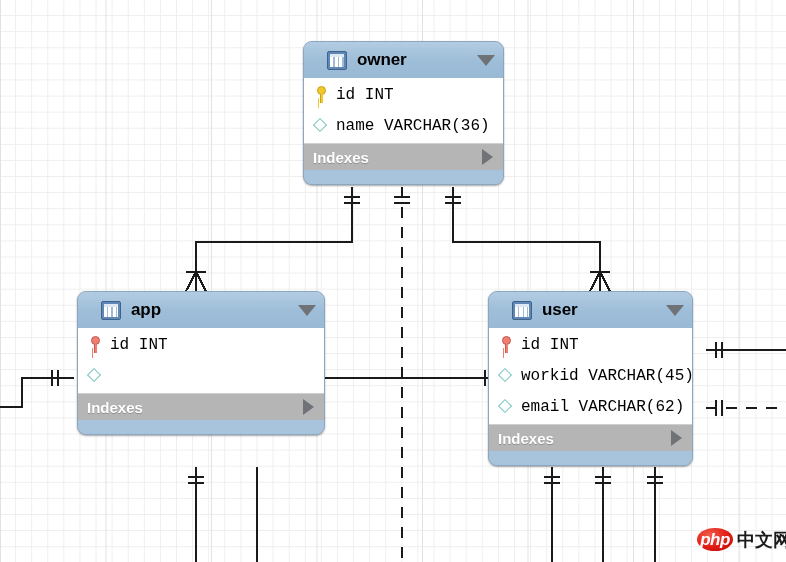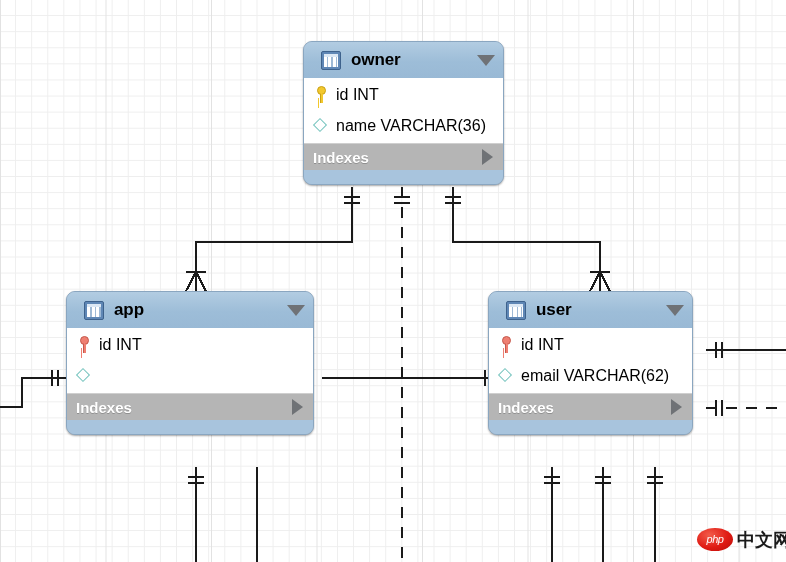--- a/index.html
+++ b/index.html
@@ -50,21 +50,21 @@
     box-shadow: 0 1px 2px rgba(0,0,0,0.35);
     border: 1px solid #8aa6c0;
     box-sizing: border-box;
     overflow: hidden;
   }
   .tbl-header {
     height: 36px;
     background: linear-gradient(to bottom, #b2cce2 0%, #9dbdd8 55%, #99b9d5 100%);
     display: flex;
     align-items: center;
-    padding: 0 8px 0 17px;
+    padding: 0 8px 0 23px;
     box-sizing: border-box;
   }
   .tbl-icon {
     width: 20px;
     height: 19px;
     border-radius: 2px;
     background: #5f87b5;
     border: 1px solid #3e628c;
     box-sizing: border-box;
     position: relative;
@@ -110,20 +110,21 @@
     display: flex;
     align-items: center;
     padding-left: 9px;
     box-sizing: border-box;
   }
   .field-label {
     font-size: 16px;
     color: #000000;
     margin-left: 7px;
     white-space: nowrap;
+    font-family: Liberation Mono, monospace;
   }
   
   .ico {
     width: 16px;
     height: 17px;
     flex: 0 0 auto;
     position: relative;
   }
   .ico.key-gold::before {
     content: "";
@@ -218,22 +219,22 @@
     height: 23px;
     border-radius: 50%;
     background: radial-gradient(ellipse at 35% 30%, #f25c4a 0%, #e01b14 55%, #b80d08 100%);
     display: flex;
     align-items: center;
     justify-content: center;
     flex: 0 0 auto;
   }
   .wm-badge span {
     color: #ffffff;
-    font-size: 11px;
-    font-weight: normal;
+    font-size: 17px;
+    font-weight: bold;
     font-style: italic;
     line-height: 1;
     letter-spacing: -0.5px;
   }
   .wm-cn {
     margin-left: 4px;
     font-size: 18px;
     font-weight: bold;
     color: #1a1a1a;
     line-height: 1;
@@ -342,21 +343,21 @@
         <span class="field-label">name VARCHAR(36)</span>
       </div>
     </div>
     <div class="tbl-indexes">
       <span class="idx-label">Indexes</span>
       <span class="caret-right"></span>
     </div>
     <div class="tbl-footer"></div>
   </div>
 
-  <div class="table-box" style="left:66px; top:291px; width:248px;">
+  <div class="table-box" style="left:77px; top:291px; width:248px;">
     <div class="tbl-header">
       <div class="tbl-icon"></div>
       <div class="tbl-title">app</div>
       <div class="caret-down"></div>
     </div>
     <div class="tbl-fields">
       <div class="field-row">
         <span class="ico key-red"></span>
         <span class="field-label">id INT</span>
       </div>
@@ -377,20 +378,24 @@
       <div class="tbl-title">user</div>
       <div class="caret-down"></div>
     </div>
     <div class="tbl-fields">
       <div class="field-row">
         <span class="ico key-red"></span>
         <span class="field-label">id INT</span>
       </div>
       <div class="field-row">
         <span class="ico diamond"></span>
+        <span class="field-label">workid VARCHAR(45)</span>
+      </div>
+      <div class="field-row">
+        <span class="ico diamond"></span>
         <span class="field-label">email VARCHAR(62)</span>
       </div>
     </div>
     <div class="tbl-indexes">
       <span class="idx-label">Indexes</span>
       <span class="caret-right"></span>
     </div>
     <div class="tbl-footer"></div>
   </div>
 

